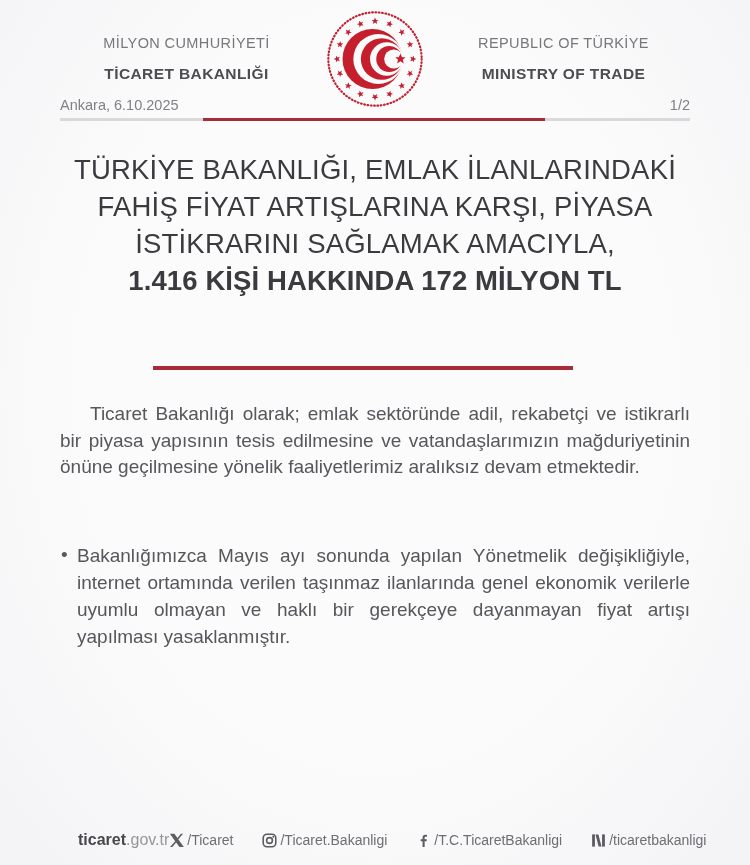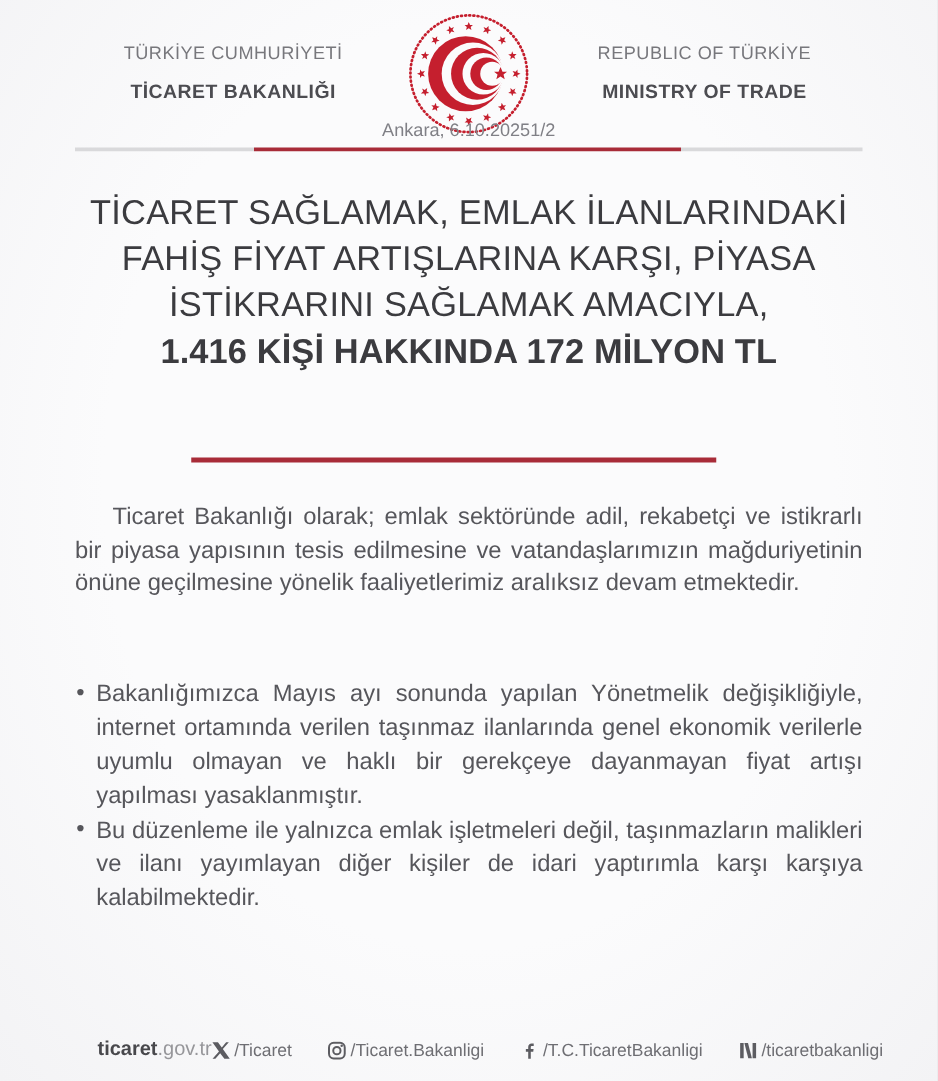--- a/index.html
+++ b/index.html
@@ -11,21 +11,21 @@
   }
   
   .header { position:absolute; top:8px; left:48px; right:48px; height:102px;
             display:flex; align-items:center; }
   .header-block { flex:1; text-align:center; }
   .h-line1 { font-size:14.5px; letter-spacing:.4px; color:#77777c; }
   .h-line2 { font-size:15.5px; letter-spacing:.4px; font-weight:700; color:#4c4c51; margin-top:14px; }
   .logo { width:100px; height:100px; flex:0 0 auto; }
   
   .meta { position:absolute; top:97px; left:60px; right:60px;
-          display:flex; justify-content:center;
+          display:flex; justify-content:space-between;
           font-size:14.5px; color:#808086; }
   .top-rule { position:absolute; top:118px; left:60px; right:60px; height:3px;
       background:linear-gradient(to right,#d9d9db 0 22.7%,#a82c38 22.7% 77%,#d9d9db 77% 100%); }
   
   .headline { position:absolute; top:151px; left:25px; right:25px;
               text-align:center; color:#3b3b3f; font-size:27.5px; line-height:37px; }
   .headline .reg  { font-weight:400; letter-spacing:.2px; white-space:nowrap; }
   .headline .bold { font-weight:700; letter-spacing:.1px; white-space:nowrap; }
   .mid-rule { position:absolute; top:366px; left:153px; width:420px; height:3.5px; background:#a82c38; }
   
@@ -51,21 +51,21 @@
   .social-item { display:flex; align-items:center; gap:3px; }
   .social-item svg { width:15px; height:15px; display:block; color:#5c5c61; }
 </style>
 </head>
 <body>
 
 <div class="sheet">
 
   <div class="header">
     <div class="header-block">
-      <div class="h-line1">TÜRKİYE CUMHURİYETİ</div>
+      <div class="h-line1">MİLYON CUMHURİYETİ</div>
       <div class="h-line2">TİCARET BAKANLIĞI</div>
     </div>
 
     <svg class="logo" viewBox="0 0 120 120" aria-hidden="true">
       <defs>
         <path id="star5" d="M0,-4.2 L1.23,-1.3 L4.0,-1.3 L1.85,0.5 L2.6,3.4 L0,1.7 L-2.6,3.4 L-1.85,0.5 L-4.0,-1.3 L-1.23,-1.3 Z" fill="#c51f2e"></path>
       </defs>
       <circle cx="60" cy="60" r="56" fill="none" stroke="#c51f2e" stroke-width="2.6" stroke-dasharray="0.9,3.1" stroke-linecap="round"></circle>
       <use href="#star5" transform="rotate(0,60,60) translate(60,14.5)"></use>
       <use href="#star5" transform="rotate(22.5,60,60) translate(60,14.5)"></use>
@@ -98,33 +98,32 @@
     </div>
   </div>
 
   <div class="meta">
     <span>Ankara, 6.10.2025</span>
     <span>1/2</span>
   </div>
   <div class="top-rule"></div>
 
   <div class="headline">
-    <div class="reg">TİCARET SAĞLAMAK, EMLAK İLANLARINDAKİ</div>
+    <div class="reg">TÜRKİYE BAKANLIĞI, EMLAK İLANLARINDAKİ</div>
     <div class="reg">FAHİŞ FİYAT ARTIŞLARINA KARŞI, PİYASA</div>
     <div class="reg">İSTİKRARINI SAĞLAMAK AMACIYLA,</div>
     <div class="bold">1.416 KİŞİ HAKKINDA 172 MİLYON TL</div>
   </div>
   <div class="mid-rule"></div>
 
   <p class="lead">Ticaret Bakanlığı olarak; emlak sektöründe adil, rekabetçi ve istikrarlı bir piyasa yapısının tesis edilmesine ve vatandaşlarımızın mağduriyetinin önüne geçilmesine yönelik faaliyetlerimiz aralıksız devam etmektedir.</p>
 
 
   <ul class="bullets">
     <li>Bakanlığımızca Mayıs ayı sonunda yapılan Yönetmelik değişikliğiyle, internet ortamında verilen taşınmaz ilanlarında genel ekonomik verilerle uyumlu olmayan ve haklı bir gerekçeye dayanmayan fiyat artışı yapılması yasaklanmıştır.</li>
-    <li>Bu düzenleme ile yalnızca emlak işletmeleri değil, taşınmazların malikleri ve ilanı yayımlayan diğer kişiler de idari yaptırımla karşı karşıya kalabilmektedir.</li>
   </ul>
 
   <div class="footer">
     <div class="website">
       <span class="site-bold">ticaret</span><span>.gov.tr</span>
     </div>
     <div class="socials">
       <div class="social-item">
         <svg viewBox="0 0 16 16" aria-hidden="true">
           <path fill="currentColor" d="M12.7 0.8h2.3L9.9 6.7 15.8 15h-4.6L7.6 10.2 3.5 15H1.1l5.5-6.3L1 0.8h4.7l3.3 4.5 3.7-4.5z"></path>

